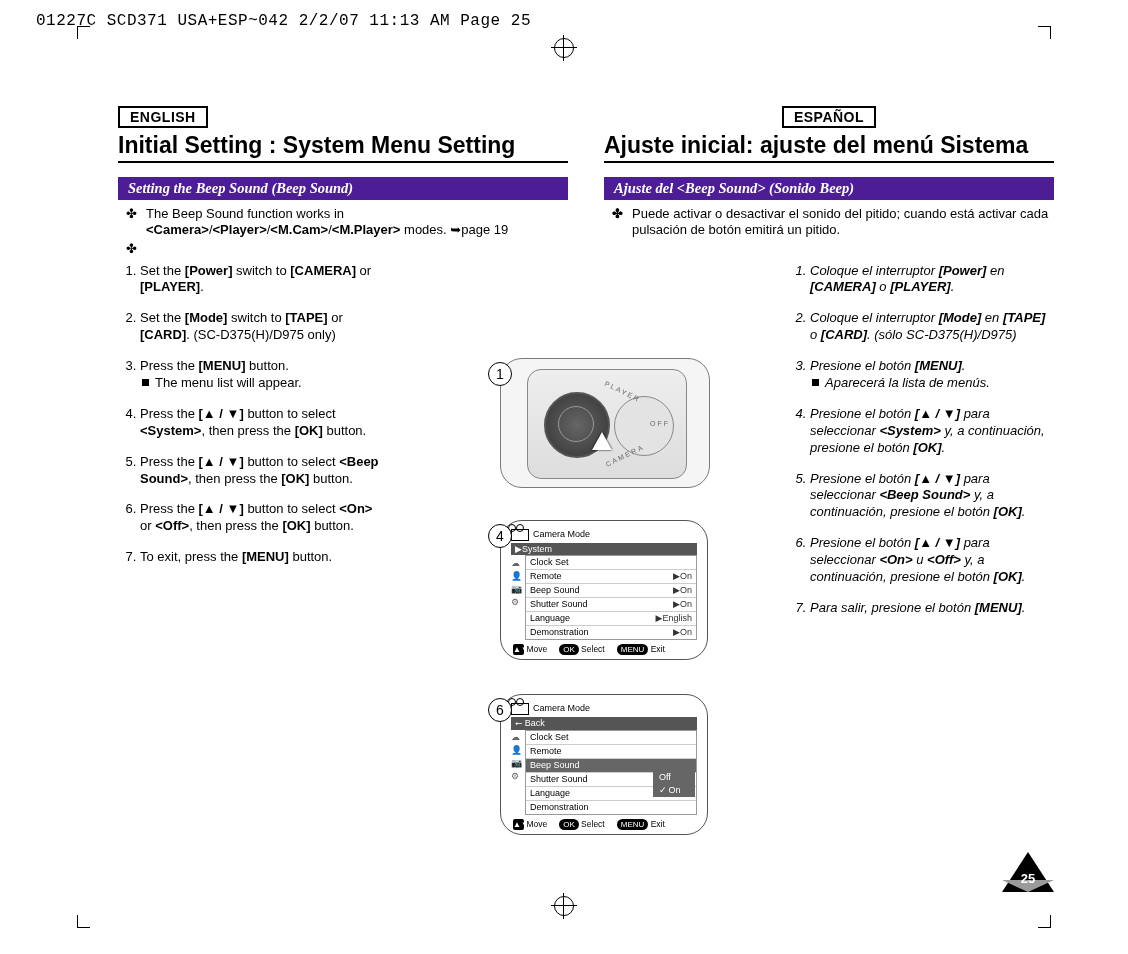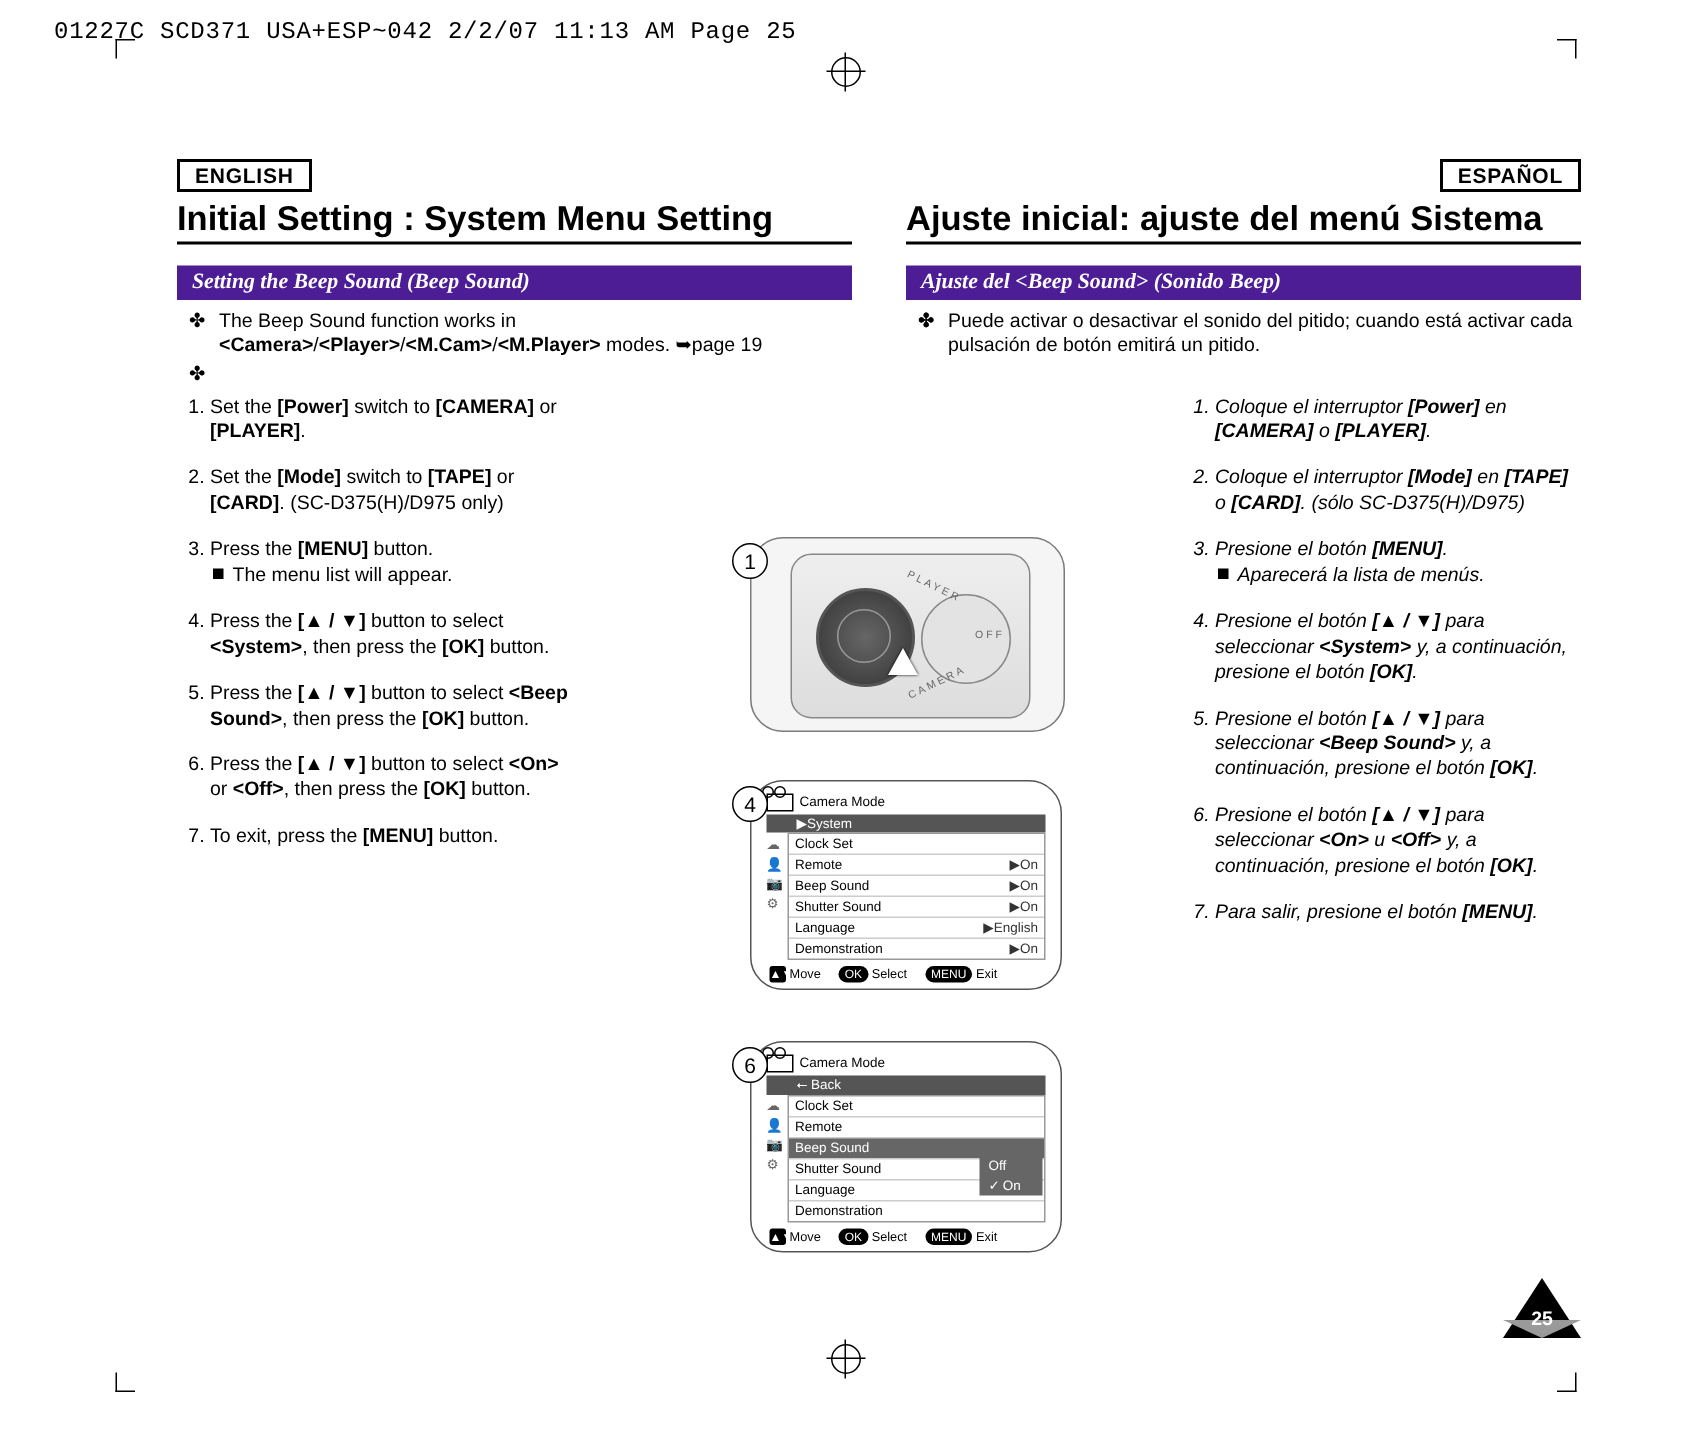--- a/index.html
+++ b/index.html
@@ -16,21 +16,21 @@
   .reg .c{width:18px;height:18px;border:1px solid #000;border-radius:50%;position:absolute}
   .reg .h{position:absolute;top:9px;left:-3px;width:26px;border-top:1px solid #000}
   .reg .v{position:absolute;left:9px;top:-3px;height:26px;border-left:1px solid #000}
   .page{position:absolute;left:118px;top:106px;width:936px;height:780px}
   .cols{display:flex;gap:0}
   .col{width:468px;box-sizing:border-box}
   .col.en{padding-right:18px}
   .col.es{padding-left:18px}
   .lang-box{display:inline-block;border:2px solid #000;padding:1px 10px;font-weight:bold;font-size:14px;letter-spacing:.5px}
   .lang-row{display:flex}
-  .col.es .lang-row{justify-content:flex-end}
+  .col.es .lang-row{justify-content:center}
   h1.section{font-size:23px;font-weight:bold;margin:4px 0 0 0;border-bottom:2px solid #000;padding-bottom:2px}
   .sub-bar{background:#4c1d95;color:#fff;font-style:italic;font-weight:bold;font-size:14.5px;padding:3px 10px;margin:14px 0 6px 0;font-family:Georgia,"Times New Roman",serif}
   ul.bullets{list-style:none;padding:0;margin:4px 0 0 0}
   ul.bullets > li{position:relative;padding-left:28px;margin:2px 0;font-size:13px;line-height:1.25}
   ul.bullets > li .bm{position:absolute;left:8px;top:0}
   ol.steps{padding-left:22px;margin:24px 0 0 0}
   ol.steps > li{margin:0 0 14px 0;font-size:13px;line-height:1.3}
   ol.steps .sq{display:inline-block;width:7px;height:7px;background:#000;vertical-align:1px;margin:0 6px 0 2px}
   b{font-weight:bold}
   
@@ -47,21 +47,21 @@
   .fig1 .lbl.o{right:16px;top:50px}
   .fig1 .lbl.c{right:40px;top:82px;transform:rotate(-26deg)}
   
   .osd{position:absolute;left:382px;width:208px;border:1px solid #555;border-radius:22px;background:#fff;padding:8px 10px 4px 10px;box-sizing:border-box}
   .osd.a{top:414px}
   .osd.b{top:588px}
   .osd .hdr{display:flex;gap:4px;font-size:9px}
   .osd .cam{width:16px;height:10px;border:1px solid #000;position:relative}
   .osd .cam::before{content:"";position:absolute;left:-4px;top:-6px;width:6px;height:6px;border:1px solid #000;border-radius:50%}
   .osd .cam::after{content:"";position:absolute;left:4px;top:-6px;width:6px;height:6px;border:1px solid #000;border-radius:50%}
-  .osd .menu-top{background:#555;color:#fff;font-size:9px;padding:1px 20px;margin:2px 0 0 0}
+  .osd .menu-top{background:#555;color:#fff;font-size:9px;padding:1px 4px;margin:2px 0 0 0}
   .osd .items{border:1px solid #999;margin-left:14px;font-size:9px}
   .osd .items .row{display:flex;justify-content:space-between;padding:0 4px;border-top:1px solid #ccc;line-height:13px}
   .osd .items .row:first-child{border-top:none}
   .osd .items .row.sel{background:#666;color:#fff}
   .osd .items .row .v{color:#333}
   .osd .side-icons{position:absolute;left:10px;top:36px;font-size:9px;line-height:13px;color:#666}
   .osd .foot{display:flex;gap:12px;font-size:8.5px;margin-top:4px;padding-left:2px;align-items:center}
   .osd .pill{background:#000;color:#fff;border-radius:6px;padding:0 4px;font-size:8px;display:inline-block;line-height:11px}
   .osd .updn{display:inline-block;width:11px;height:11px;background:#000;color:#fff;font-size:8px;text-align:center;line-height:11px;border-radius:2px}
   .osd.b .opts{position:absolute;right:12px;top:76px;font-size:9px}

